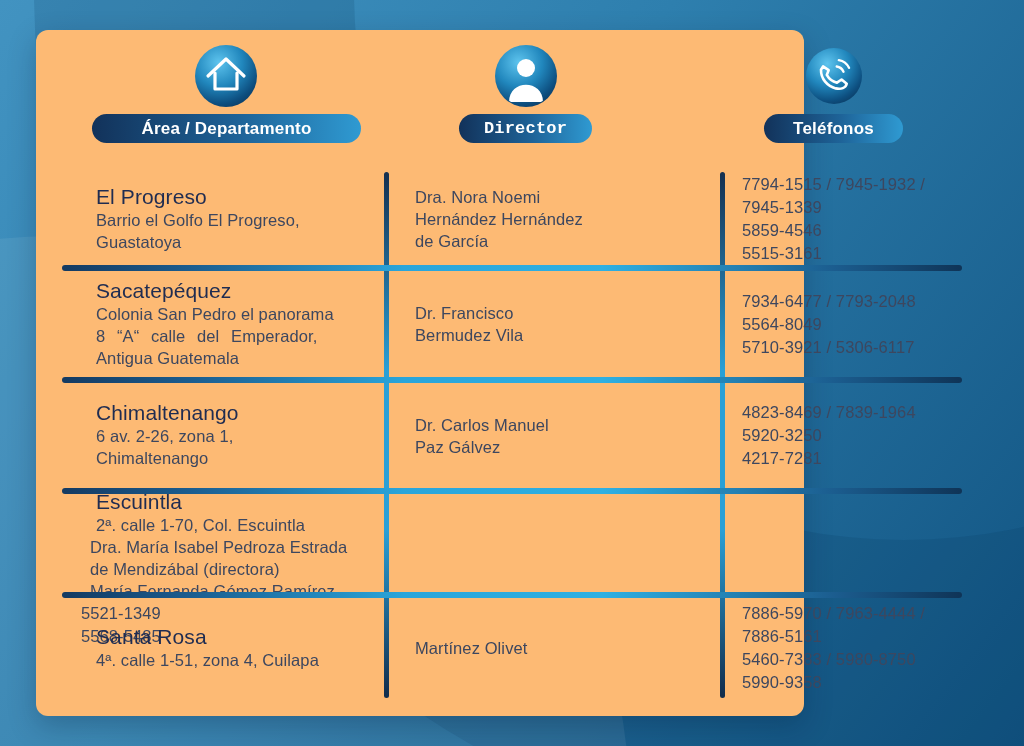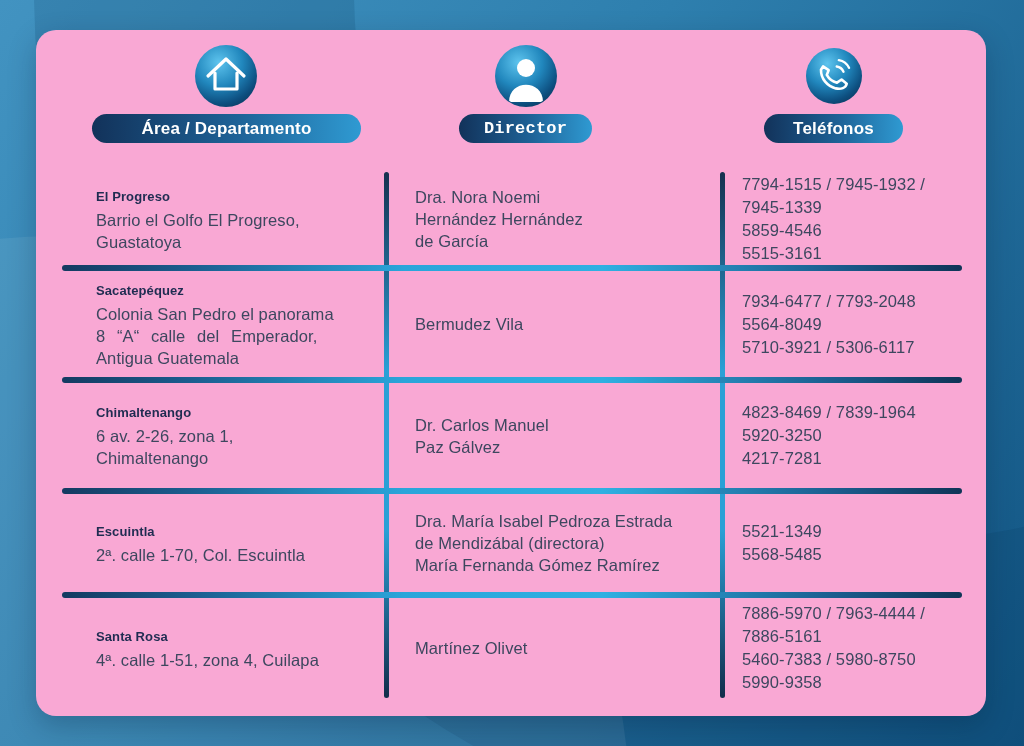--- a/index.html
+++ b/index.html
@@ -11,22 +11,22 @@
   .swoosh-tr{
     position:absolute;right:-430px;top:-560px;width:1100px;height:1100px;
     border-radius:50%;background:transparent;
     box-shadow:0 0 0 320px rgba(8,56,94,0.16);
   }
   .swoosh-bl{
     position:absolute;left:-520px;bottom:-640px;width:1150px;height:1150px;
     border-radius:50%;background:rgba(255,255,255,0.07);
   }
   .card{
-    position:absolute;left:36px;top:30px;width:950px;height:686px;
-    background:#f9a8d4;border-radius:20px;
+    position:absolute;left:36px;top:30px;width:768px;height:686px;
+    background:#fdba74;border-radius:12px;
     box-shadow:0 10px 28px rgba(0,25,50,0.25);
   }
   .hdr-icon{position:absolute;top:14px;}
   .hdr-icon svg{display:block;}
   .icon-house{left:158px;}
   .icon-person{left:458px;}
   .icon-phone{left:769px;top:17px;}
   .pill{
     position:absolute;top:84px;height:29px;border-radius:15px;
     background:linear-gradient(90deg,#12325a 0%,#1e6398 55%,#2f9ad2 100%);
@@ -45,27 +45,27 @@
   .v-line-2{left:658px;}
   .h-divider{
     position:absolute;left:0;width:900px;height:6px;border-radius:3px;
     background:linear-gradient(90deg,#143a61 0%,#1b5c8e 14%,#2aa5da 38%,#2fb0e2 60%,#1b5c8e 86%,#0f3457 100%);
   }
   .rows{position:absolute;left:0;top:0;width:900px;}
   .row{display:flex;width:900px;}
   .row[data-row="0"]{height:98px;}
   .row[data-row="1"]{height:112px;}
   .row[data-row="2"]{height:111px;}
-  .row[data-row="3"]{height:104px;}
+  .row[data-row="3"]{height:104px;flex-direction:column;}
   .row[data-row="4"]{height:106px;}
   .cell{display:flex;flex-direction:column;justify-content:center;box-sizing:border-box;}
   .c-area{width:325px;padding-left:34px;padding-right:10px;}
   .c-dir{width:336px;padding-left:28px;padding-right:8px;}
   .c-tel{width:239px;padding-left:19px;padding-right:4px;}
-  .dept-name{color:#1f2c51;font-weight:bold;font-size:13px;line-height:22px;margin-bottom:1px;letter-spacing:.1px;}
+  .dept-name{color:#1f2c51;font-weight:normal;font-size:21px;line-height:22px;margin-bottom:1px;letter-spacing:.1px;}
   .addr-line,.dir-line,.tel-line{color:#3d475f;font-size:16.5px;line-height:22px;letter-spacing:.1px;}
   .tel-line{line-height:23px;}
   .row[data-row="1"] .addr-line:nth-child(2){word-spacing:7px;}
 </style>
 </head>
 <body>
 
 <div class="swoosh-tr"></div>
 <div class="swoosh-bl"></div>
 
@@ -155,20 +155,21 @@
     <div class="cell c-area">
       <div class="dept-name">Sacatepéquez</div>
       <div class="addr">
               <div class="addr-line">Colonia San Pedro el panorama</div>
               <div class="addr-line">8 “A“ calle del Emperador,</div>
               <div class="addr-line">Antigua Guatemala</div>
             </div>
     </div>
     <div class="cell c-dir">
       <div class="dir-lines">
+              <div class="dir-line">Dr. Francisco</div>
               <div class="dir-line">Bermudez Vila</div>
             </div>
     </div>
     <div class="cell c-tel">
       <div class="tel-lines">
               <div class="tel-line">7934-6477 / 7793-2048</div>
               <div class="tel-line">5564-8049</div>
               <div class="tel-line">5710-3921 / 5306-6117</div>
             </div>
     </div>

